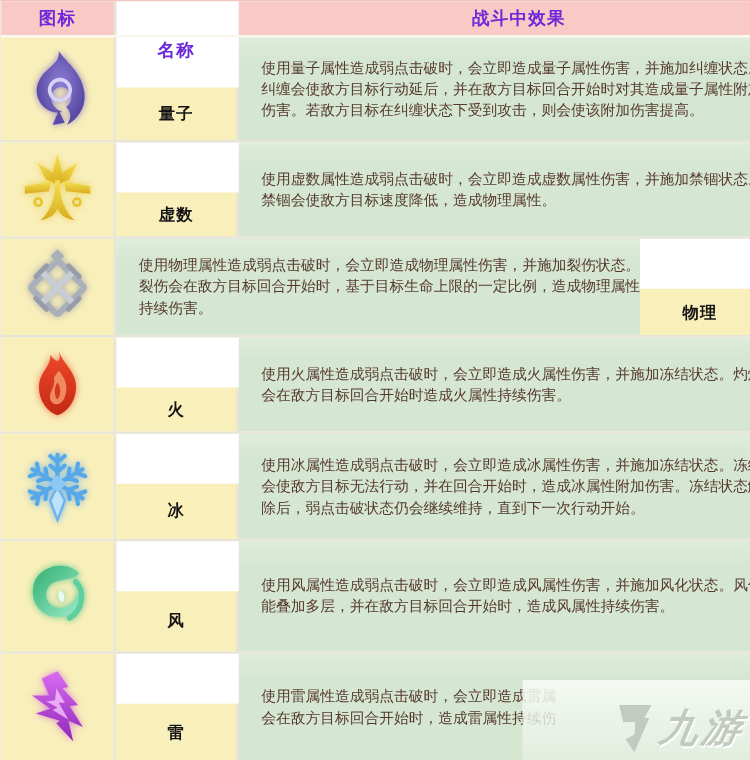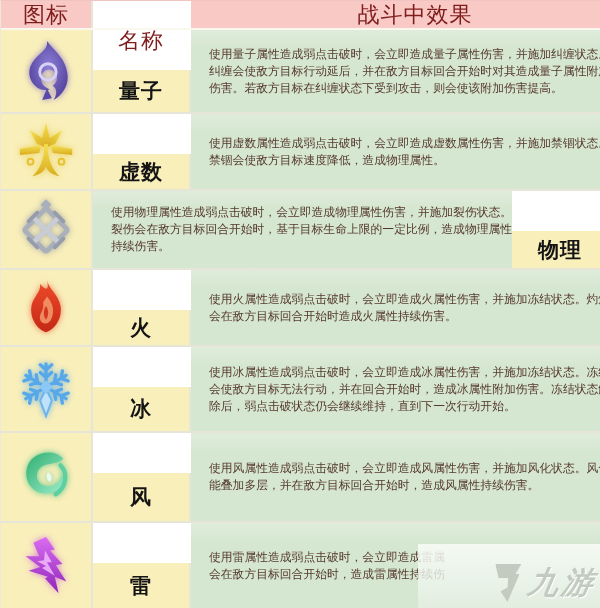--- a/index.html
+++ b/index.html
@@ -15,22 +15,22 @@
     box-sizing:border-box;
   }
   .row{display:flex;box-sizing:border-box;border-bottom:2px solid #e7e4d8;}
   .row:last-child{border-bottom:none;}
   .cell{box-sizing:border-box;border-right:2px solid #e7e4d8;display:flex;align-items:center;justify-content:center;}
   .col-icon{width:92px;flex:0 0 92px;background:#f9efba;}
   .col-name{width:98px;flex:0 0 98px;background:#f9efba;margin-top:40px;}
   .col-effect{flex:1 1 auto;background:linear-gradient(180deg,#dfecdb 0%,#d6e7d1 22%,#d6e7d1 100%);border-right:none;justify-content:flex-start;}
   .header .cell{background:#f8c9c5;}
   .header{height:29px;flex:0 0 29px;border-bottom:2px solid #faf7ef;}
-  .header .cell{font-size:22px;font-weight:normal;color:#7f1d1d;letter-spacing:1px;}
-  .name-text{font-size:21px;font-weight:bold;color:#141414;letter-spacing:1px;}
+  .header .cell{font-size:14px;font-weight:bold;color:#6d28d9;letter-spacing:1px;}
+  .name-text{font-size:13px;font-weight:bold;color:#141414;letter-spacing:1px;}
   .effect-text{
     font-size:11.8px;line-height:17px;color:#55392f;
     white-space:pre;padding-left:18px;overflow:hidden;
   }
   .icon{width:62px;height:62px;display:block;}
   .icon svg{width:100%;height:100%;display:block;}
   .ic-quantum svg{filter:drop-shadow(0 0 3px rgba(110,90,200,.75));}
   .ic-imaginary svg{filter:drop-shadow(0 0 3px rgba(230,200,60,.8));}
   .ic-physical svg{filter:drop-shadow(0 0 3px rgba(150,155,165,.8));}
   .ic-fire svg{filter:drop-shadow(0 0 3px rgba(230,70,40,.7));}

